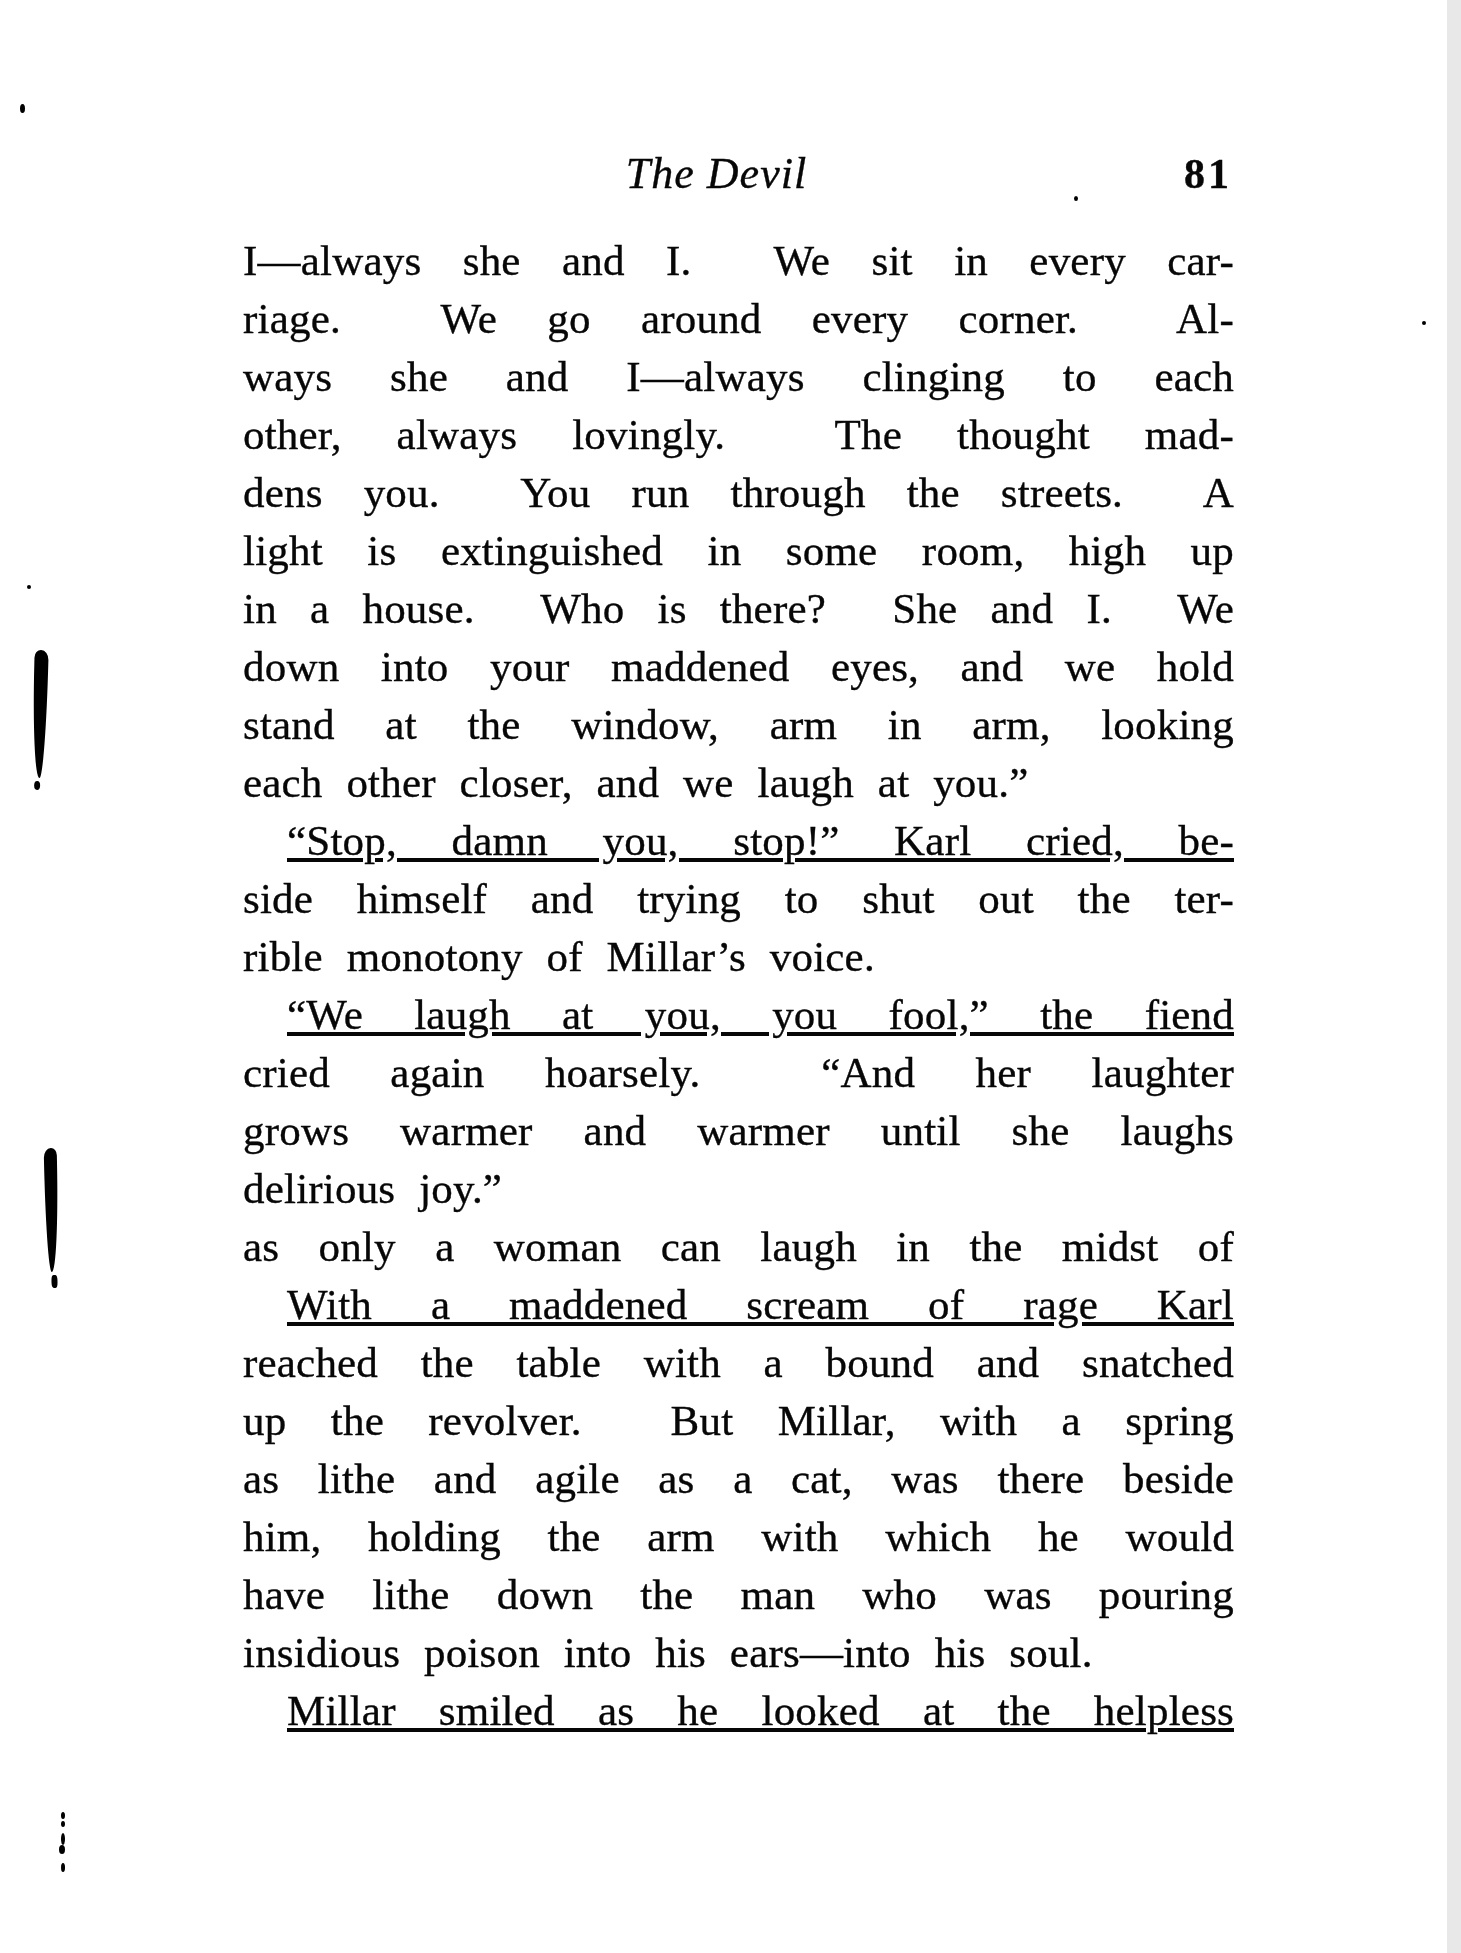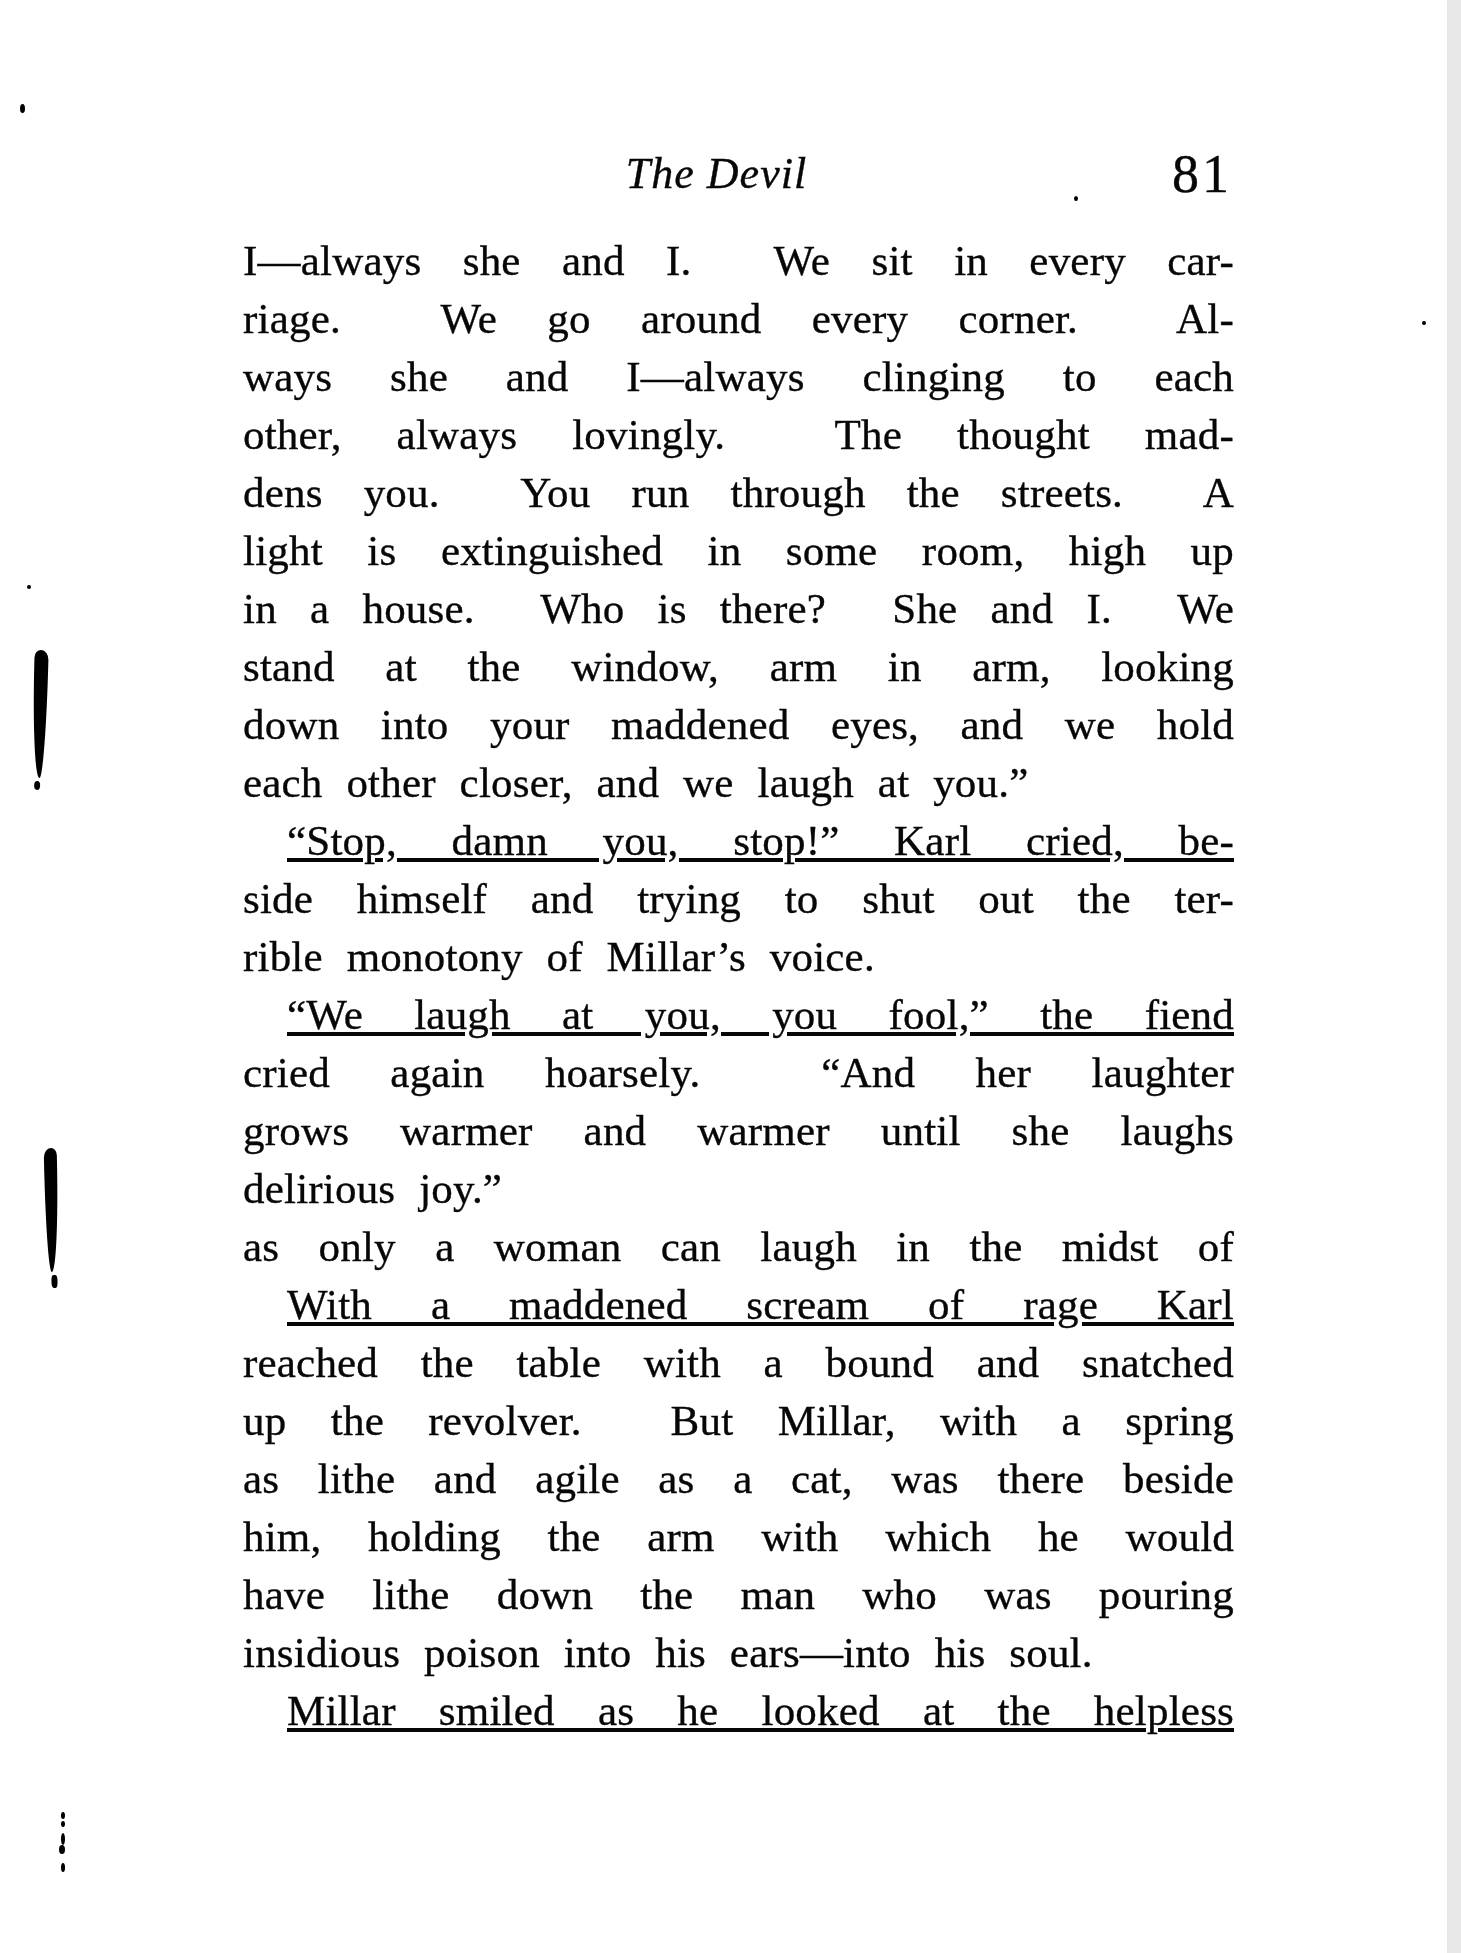--- a/index.html
+++ b/index.html
@@ -28,24 +28,24 @@
     transform: translateX(-22px);
     font-style: italic;
     font-size: 44px;
     line-height: 52px;
     letter-spacing: 1px;
   }
   .page-number {
     position: absolute;
     right: 2px;
     top: 2px;
-    font-size: 54px;
+    font-size: 42px;
     line-height: 48px;
     letter-spacing: 3px;
-    font-weight: 400;
+    font-weight: 700;
   }
   .body-text {
     position: absolute;
     left: 243px;
     top: 232px;
     width: 991px;
     font-size: 43px;
   }
   .line {
     height: 58px;
@@ -117,22 +117,22 @@
   </div>
 
   <div class="body-text">
       <div class="line just">I—always she and I.&nbsp; We sit in every car-</div>
       <div class="line just">riage.&nbsp; We go around every corner.&nbsp; Al-</div>
       <div class="line just">ways she and I—always clinging to each</div>
       <div class="line just">other, always lovingly.&nbsp; The thought mad-</div>
       <div class="line just">dens you.&nbsp; You run through the streets.&nbsp; A</div>
       <div class="line just">light is extinguished in some room, high up</div>
       <div class="line just">in a house.&nbsp; Who is there?&nbsp; She and I.&nbsp; We</div>
+      <div class="line just">down into your maddened eyes, and we hold</div>
       <div class="line just">stand at the window, arm in arm, looking</div>
-      <div class="line just">down into your maddened eyes, and we hold</div>
       <div class="line last">each other closer, and we laugh at you.”</div>
       <div class="line just indent">“Stop, damn you, stop!” Karl cried, be-</div>
       <div class="line just">side himself and trying to shut out the ter-</div>
       <div class="line last">rible monotony of Millar’s voice.</div>
       <div class="line just indent">“We laugh at you, you fool,” the fiend</div>
       <div class="line just">cried again hoarsely.&nbsp; “And her laughter</div>
       <div class="line just">grows warmer and warmer until she laughs</div>
       <div class="line last">delirious joy.”</div>
       <div class="line just">as only a woman can laugh in the midst of</div>
       <div class="line just indent">With a maddened scream of rage Karl</div>

